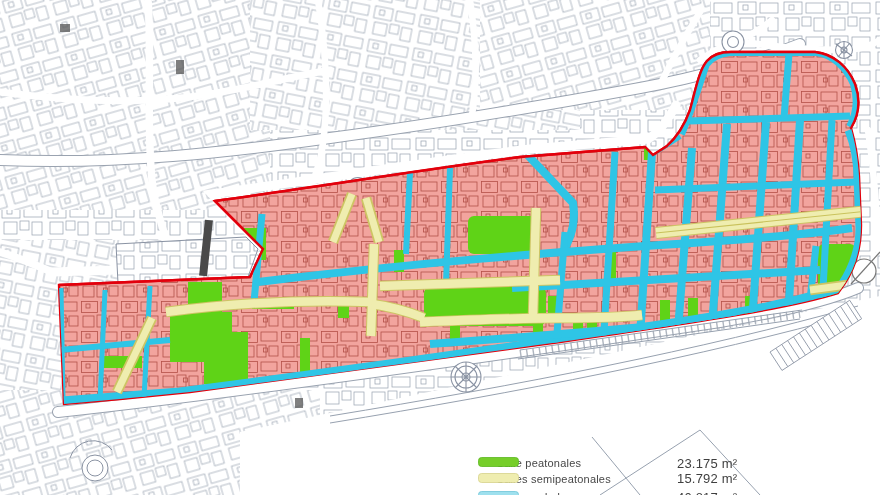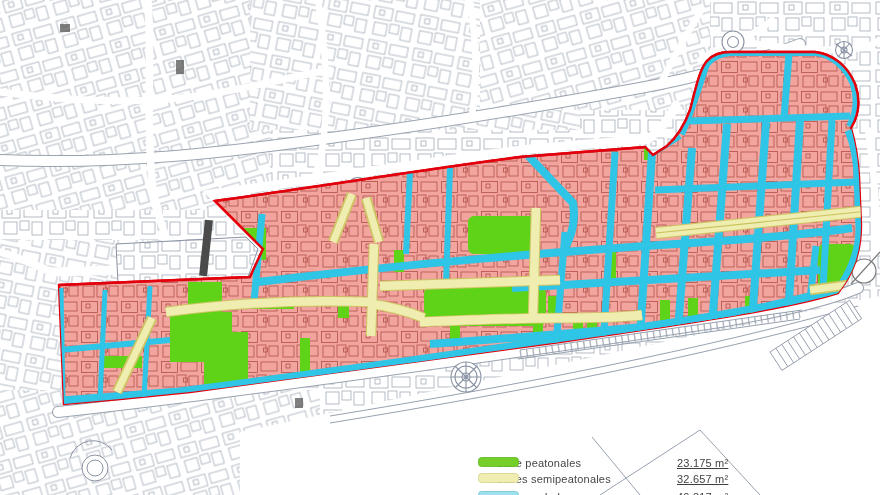--- a/index.html
+++ b/index.html
@@ -3,21 +3,21 @@
 <meta charset="utf-8">
 <style>
   html,body{margin:0;padding:0;background:#fff;}
   .stage{position:relative;width:880px;height:495px;overflow:hidden;background:#fff;
          font-family:"Liberation Sans",sans-serif;}
   .stage svg{position:absolute;left:0;top:0;}
   .legend{position:absolute;left:478px;top:457px;width:380px;}
   .legend-row{position:absolute;left:0;display:flex;align-items:center;height:12px;}
   .legend-row .sw{width:41px;height:10px;display:block;}
   .legend-row .lab{margin-left:18px;width:181px;font-size:11px;letter-spacing:.2px;color:#474747;}
-  .legend-row .val{width:95px;font-size:11px;letter-spacing:.2px;color:#3f3f3f;text-decoration:underline;}
+  .legend-row .val{width:95px;font-size:13px;letter-spacing:.2px;color:#3f3f3f;}
 </style>
 </head>
 <body>
 
 <div class="stage">
 <svg width="880" height="495" viewBox="0 0 880 495">
   <defs>
     <path id="zonePath" d="M59,285 L250,277 L263,249 L215,201
       C310,188 420,170 520,157 L645,147 L653,155 L667,146
       C677,137 685,124 690,110 C695,92 699,70 707,61 C713,54 721,52 731,52
@@ -260,21 +260,21 @@
       <rect x="0.5" y="0.5" width="40" height="9" rx="3" stroke="#5AB71E" stroke-width="0.8" fill="#76CE2A"></rect>
     </svg>
     <div class="lab">Calle peatonales</div>
     <div class="val">23.175 m²</div>
   </div>
   <div class="legend-row" style="top:15.5px">
     <svg class="sw" width="41" height="10">
       <rect x="0.5" y="0.5" width="40" height="9" rx="3" stroke="#D6D28A" stroke-width="0.8" fill="#EFEDB0"></rect>
     </svg>
     <div class="lab">Calles semipeatonales</div>
-    <div class="val">32.657 m²</div>
+    <div class="val">15.792 m²</div>
   </div>
   <div class="legend-row" style="top:34px">
     <svg class="sw" width="41" height="10">
       <rect x="0.5" y="0.5" width="40" height="9" rx="3" stroke="#6FC4D8" stroke-width="0.8" fill="#9EE0EE"></rect>
     </svg>
     <div class="lab">Calles rodadas</div>
     <div class="val">40.817 m²</div>
   </div>
 </div>
 </div>

